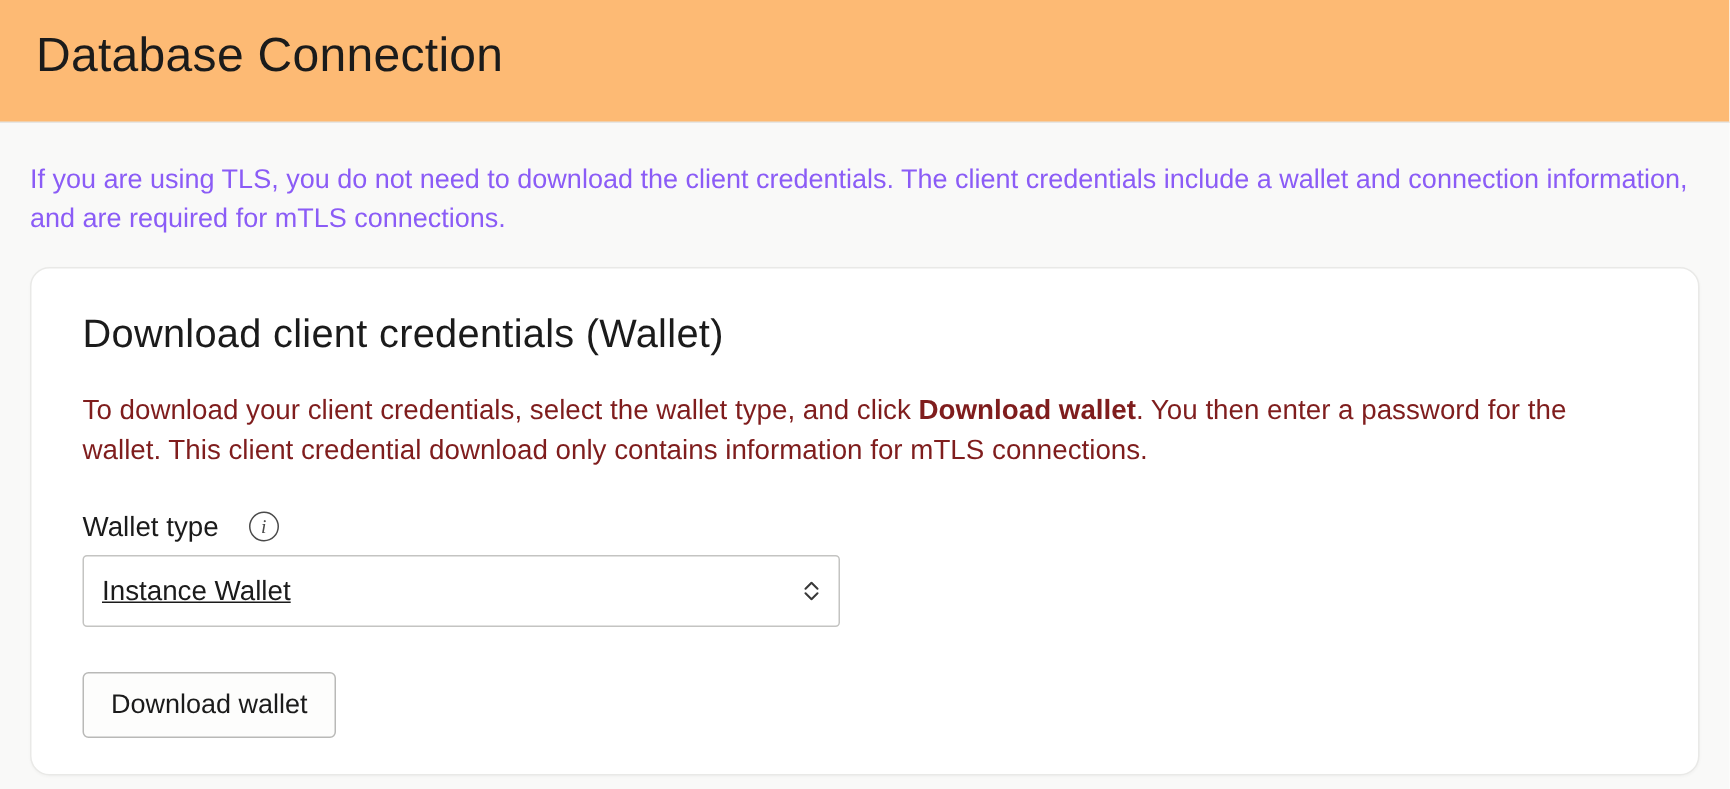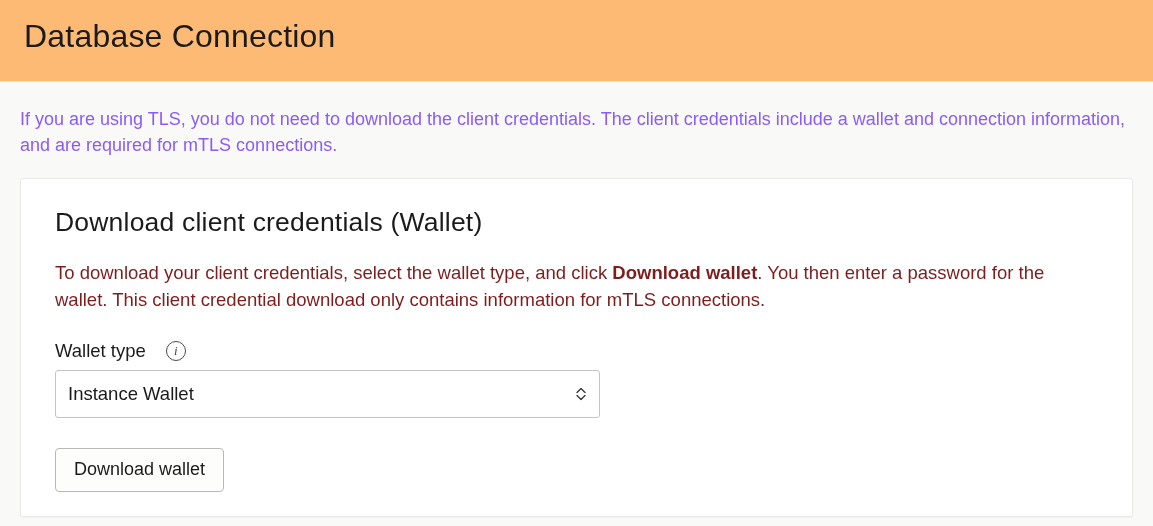--- a/index.html
+++ b/index.html
@@ -32,21 +32,21 @@
     .intro-text {
       font-size: 18px;
       line-height: 1.45;
       color: #8b5cf6;
       font-weight: 400;
     }
     .card {
       background: #ffffff;
       margin: 0 20px 0 20px;
       border: 1px solid #e9e9e7;
-      border-radius: 3px;
+      border-radius: 13px;
       padding: 28px 34px 24px 34px;
       box-shadow: 0 1px 2px rgba(0,0,0,0.03);
     }
     .card-title {
       font-size: 26.5px;
       font-weight: 400;
       color: #1b1b1b;
       margin-bottom: 22px;
       letter-spacing: 0.2px;
     }
@@ -79,22 +79,23 @@
       border-radius: 50%;
       font-family: Georgia, "Times New Roman", serif;
       font-style: italic;
       font-size: 13px;
       line-height: 1;
       color: #4a4a4a;
       cursor: pointer;
     }
     .select-wrapper {
       position: relative;
-      width: 545px;
+      width: 505px;
       margin-bottom: 30px;
+      text-decoration: underline;
     }
     .select-box {
       width: 100%;
       height: 48px;
       border: 1px solid #c4c4c2;
       border-radius: 3px;
       background: #ffffff;
       padding: 0 42px 0 12px;
       font-size: 18.5px;
       color: #1b1b1b;

